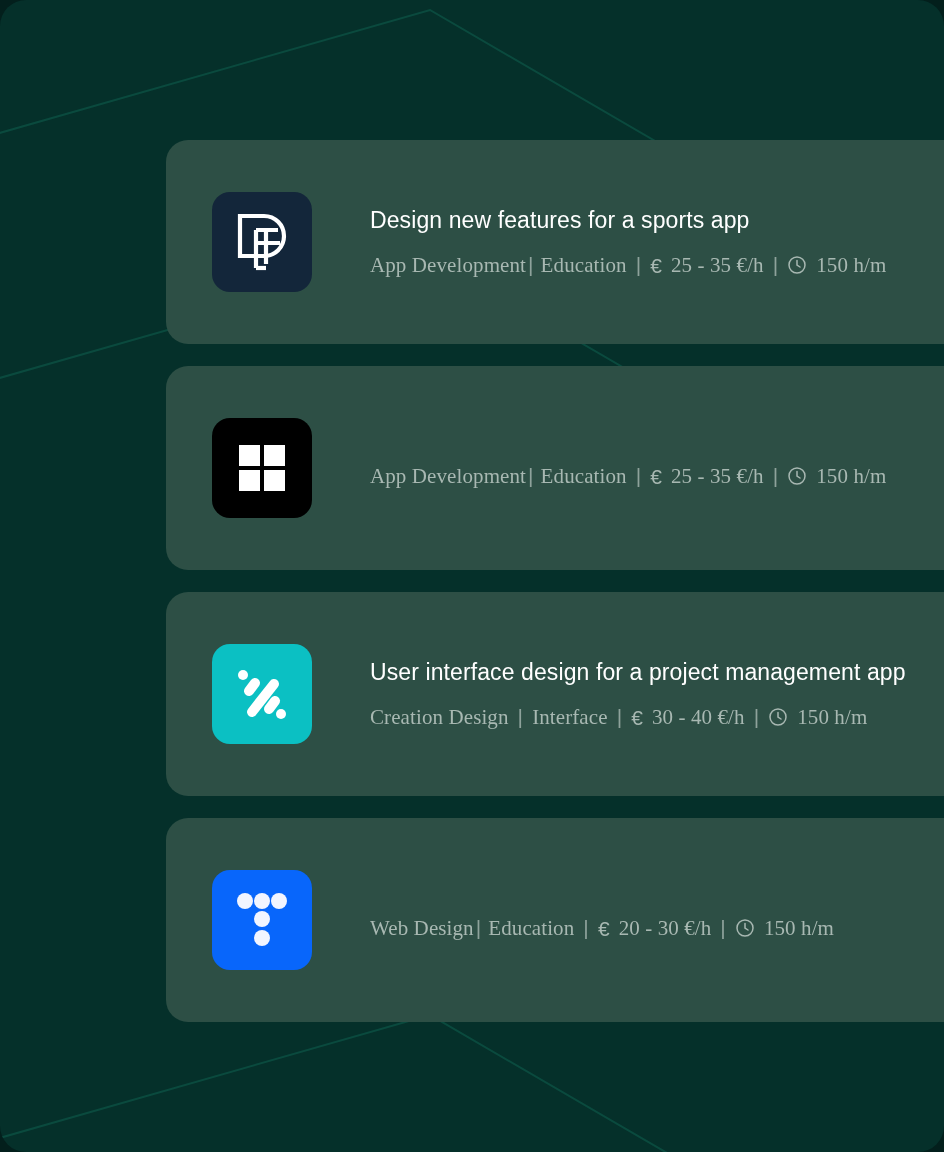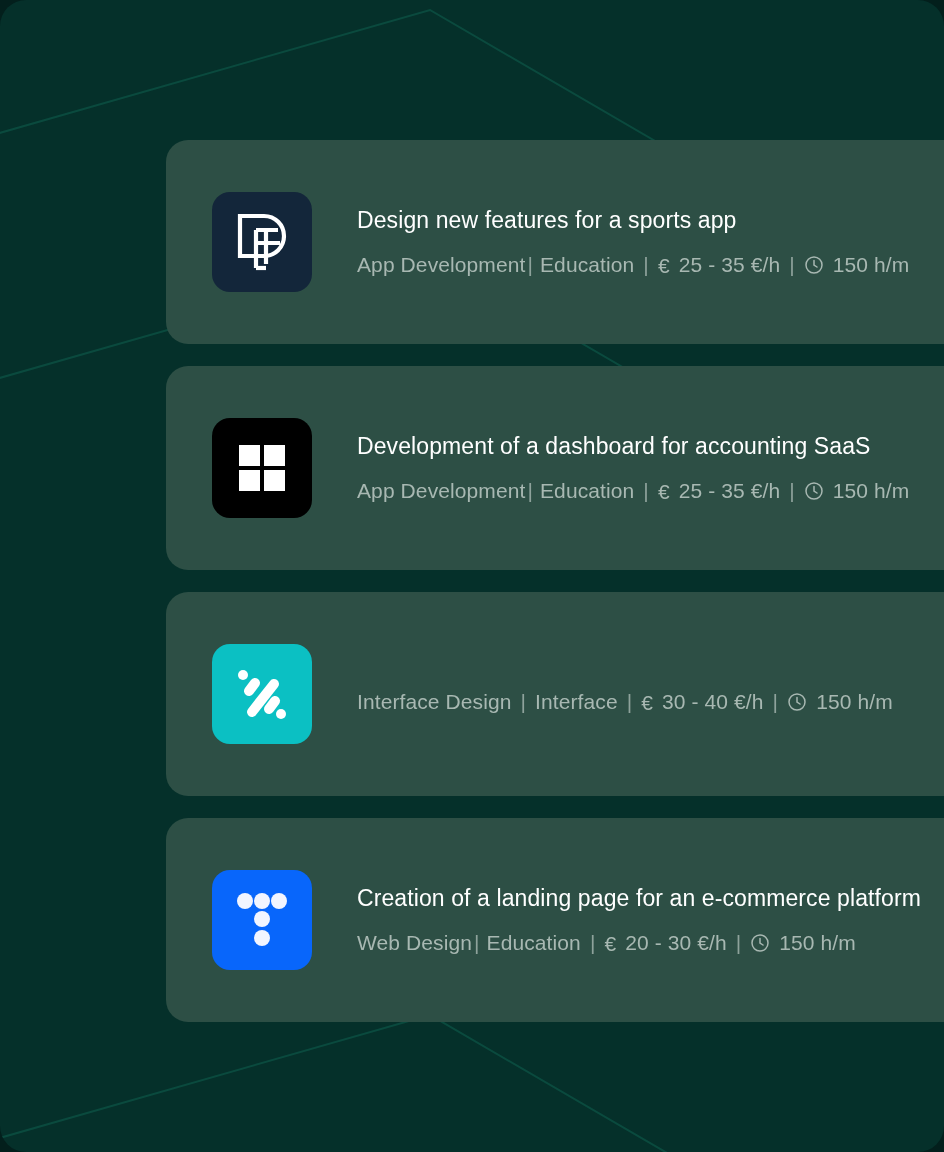--- a/index.html
+++ b/index.html
@@ -57,21 +57,21 @@
     width: 100px;
     height: 100px;
     border-radius: 18px;
     display: flex;
     align-items: center;
     justify-content: center;
     overflow: hidden;
   }
 
   .job-body {
-    margin-left: 45px;
+    margin-left: 58px;
     white-space: nowrap;
   }
 
   .job-title {
     font-size: 23px;
     line-height: 30px;
     color: #ffffff;
     font-weight: 400;
     letter-spacing: 0.1px;
   }
@@ -86,21 +86,21 @@
     white-space: nowrap;
     letter-spacing: 0.1px;
   }
 
   .meta-sep {
     color: #8ea29b;
     padding: 0 9px;
   }
   .meta-sep.tight { padding: 0 7px 0 2px; }
 
-  .meta-chunk { display: inline-flex; align-items: center; }
+  .meta-chunk { display: inline-flex; align-items: center; font-family: Liberation Serif, serif; }
 
   .meta-ic {
     display: inline-flex;
     align-items: center;
     justify-content: center;
     margin-right: 9px;
   }
 
   .euro-glyph {
     font-size: 21px;
@@ -161,21 +161,20 @@
     <div class="job-card">
       <div class="job-icon" style="background:#000000;">
         <svg width="50" height="50" viewBox="0 0 50 50" fill="none" aria-hidden="true">
           <rect x="2" y="2" width="21" height="21" fill="#ffffff"></rect>
           <rect x="27" y="2" width="21" height="21" fill="#ffffff"></rect>
           <rect x="2" y="27" width="21" height="21" fill="#ffffff"></rect>
           <rect x="27" y="27" width="21" height="21" fill="#ffffff"></rect>
         </svg>
       </div>
       <div class="job-body">
-        <div class="job-title">Development of a dashboard for accounting SaaS</div>
         <div class="job-meta">
           <span class="meta-chunk">App Development</span>
           <span class="meta-sep tight">|</span>
           <span class="meta-chunk">Education</span>
           <span class="meta-sep">|</span>
           <span class="meta-ic">
             <span class="euro-glyph">€</span>
           </span>
           <span class="meta-chunk">25 - 35 €/h</span>
           <span class="meta-sep">|</span>
@@ -196,22 +195,23 @@
           <g stroke="#ffffff" stroke-linecap="round">
             <circle cx="11" cy="11" r="5" fill="#ffffff" stroke="none"></circle>
             <path d="M23 19 L17 27" stroke-width="10"></path>
             <path d="M42 20 L20 48" stroke-width="10"></path>
             <path d="M43 37 L37 45" stroke-width="10"></path>
             <circle cx="49" cy="50" r="5" fill="#ffffff" stroke="none"></circle>
           </g>
         </svg>
       </div>
       <div class="job-body">
-        <div class="job-meta">
-          <span class="meta-chunk">Interface Design</span>
+        <div class="job-title">User interface design for a project management app</div>
+        <div class="job-meta">
+          <span class="meta-chunk">Creation Design</span>
           <span class="meta-sep">|</span>
           <span class="meta-chunk">Interface</span>
           <span class="meta-sep">|</span>
           <span class="meta-ic">
             <span class="euro-glyph">€</span>
           </span>
           <span class="meta-chunk">30 - 40 €/h</span>
           <span class="meta-sep">|</span>
           <span class="meta-ic">
             <svg width="20" height="20" viewBox="0 0 20 20" fill="none" aria-hidden="true">
@@ -230,21 +230,20 @@
           <g fill="#f2f5ff">
             <circle cx="9" cy="9" r="8"></circle>
             <circle cx="26" cy="9" r="8"></circle>
             <circle cx="43" cy="9" r="8"></circle>
             <circle cx="26" cy="27" r="8"></circle>
             <circle cx="26" cy="46" r="8"></circle>
           </g>
         </svg>
       </div>
       <div class="job-body">
-        <div class="job-title">Creation of a landing page for an e-commerce platform</div>
         <div class="job-meta">
           <span class="meta-chunk">Web Design</span>
           <span class="meta-sep tight">|</span>
           <span class="meta-chunk">Education</span>
           <span class="meta-sep">|</span>
           <span class="meta-ic">
             <span class="euro-glyph">€</span>
           </span>
           <span class="meta-chunk">20 - 30 €/h</span>
           <span class="meta-sep">|</span>

